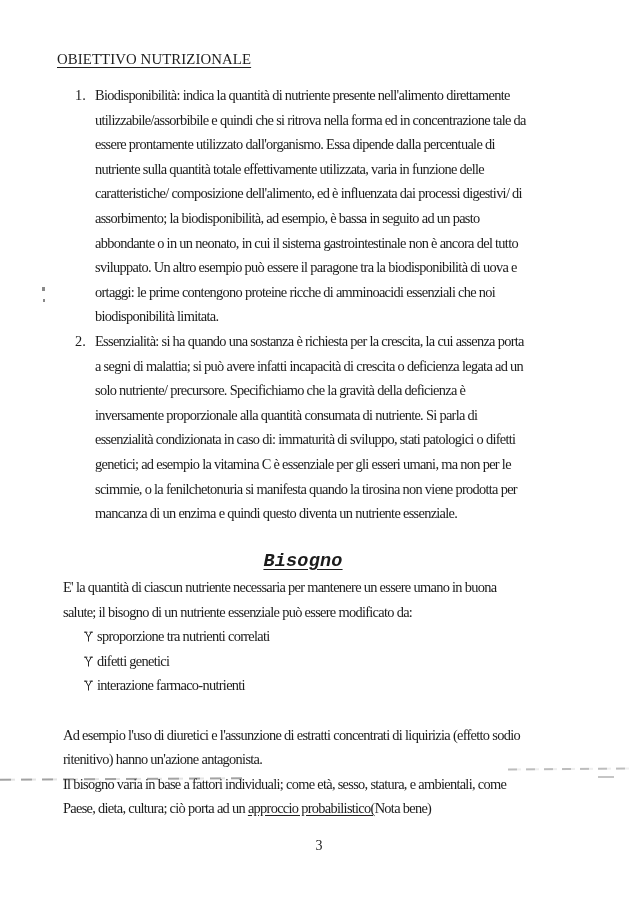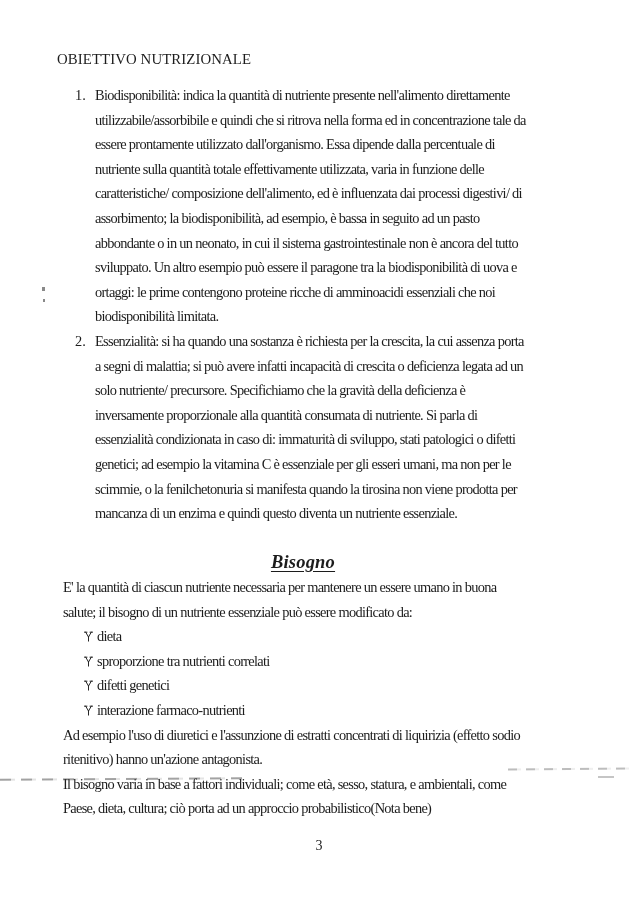--- a/index.html
+++ b/index.html
@@ -12,20 +12,21 @@
   }
   .page {
     position: relative;
     width: 638px; height: 905px;
     background: #ffffff;
   }
   .doc-title {
     position: absolute; top: 51px; left: 57px;
     font-size: 14.8px; font-weight: normal; margin: 0;
     letter-spacing: 0.1px;
+    text-decoration: underline;
     text-underline-offset: 3px;
   }
   .section-abs { position: absolute; left: 0; width: 638px; }
   .line {
     height: 24.6px; line-height: 24.6px;
     font-size: 14.4px;
     letter-spacing: -0.7px;
     white-space: nowrap;
     position: relative;
   }
@@ -37,23 +38,23 @@
     position: absolute; left: 84px; top: 7px;
     width: 9px; height: 11px; display: inline-block;
   }
   .bisogno-heading {
     position: absolute; top: 549px; left: 0; width: 638px;
     margin: 0; text-align: center; text-indent: -32px;
     font-size: 18.5px; font-weight: bold; font-style: italic;
     letter-spacing: 0.2px;
     text-decoration: underline;
     text-underline-offset: 3px;
-    line-height: 26px; height: 26px;
+    line-height: 26px; height: 26px; font-family: Liberation Mono, monospace;
   }
-  .u { text-underline-offset: 2px; }
+  .u { text-decoration: underline; text-underline-offset: 2px; }
   .page-number {
     position: absolute; top: 836px; left: 0; width: 638px;
     text-align: center; font-size: 14px; letter-spacing: 0;
     line-height: 20px;
   }
   
   .artifact-line-left {
     position: absolute; top: 778px; left: 0; width: 242px; height: 2px;
     background: repeating-linear-gradient(90deg,
       rgba(70,70,70,0.50) 0 11px,
@@ -108,23 +109,20 @@
   <h2 class="bisogno-heading">Bisogno</h2>
 
   <div class="section-abs" style="top:575px">
       <div class="line para-line"><span>E' la quantità di ciascun nutriente necessaria per mantenere un essere umano in buona</span></div>
       <div class="line para-line"><span>salute; il bisogno di un nutriente essenziale può essere modificato da:</span></div>
     </div>
 
   <div class="section-abs" style="top:624px">
       <div class="line bullet-line"><svg class="bullet-glyph" viewBox="0 0 10 12" width="9" height="11" xmlns="http://www.w3.org/2000/svg">
     <path d="M0.6 1.2 H3.2 M6.8 1.2 H9.4 M1.9 1.2 L5 6.6 L8.1 1.2 M5 6.6 V11" stroke="#222222" stroke-width="1.1" fill="none" stroke-linecap="square"></path>
-  </svg><span>dieta</span></div>
-      <div class="line bullet-line"><svg class="bullet-glyph" viewBox="0 0 10 12" width="9" height="11" xmlns="http://www.w3.org/2000/svg">
-    <path d="M0.6 1.2 H3.2 M6.8 1.2 H9.4 M1.9 1.2 L5 6.6 L8.1 1.2 M5 6.6 V11" stroke="#222222" stroke-width="1.1" fill="none" stroke-linecap="square"></path>
   </svg><span>sproporzione tra nutrienti correlati</span></div>
       <div class="line bullet-line"><svg class="bullet-glyph" viewBox="0 0 10 12" width="9" height="11" xmlns="http://www.w3.org/2000/svg">
     <path d="M0.6 1.2 H3.2 M6.8 1.2 H9.4 M1.9 1.2 L5 6.6 L8.1 1.2 M5 6.6 V11" stroke="#222222" stroke-width="1.1" fill="none" stroke-linecap="square"></path>
   </svg><span>difetti genetici</span></div>
       <div class="line bullet-line"><svg class="bullet-glyph" viewBox="0 0 10 12" width="9" height="11" xmlns="http://www.w3.org/2000/svg">
     <path d="M0.6 1.2 H3.2 M6.8 1.2 H9.4 M1.9 1.2 L5 6.6 L8.1 1.2 M5 6.6 V11" stroke="#222222" stroke-width="1.1" fill="none" stroke-linecap="square"></path>
   </svg><span>interazione farmaco-nutrienti</span></div>
     </div>
 
   <div class="section-abs" style="top:722.6px">

